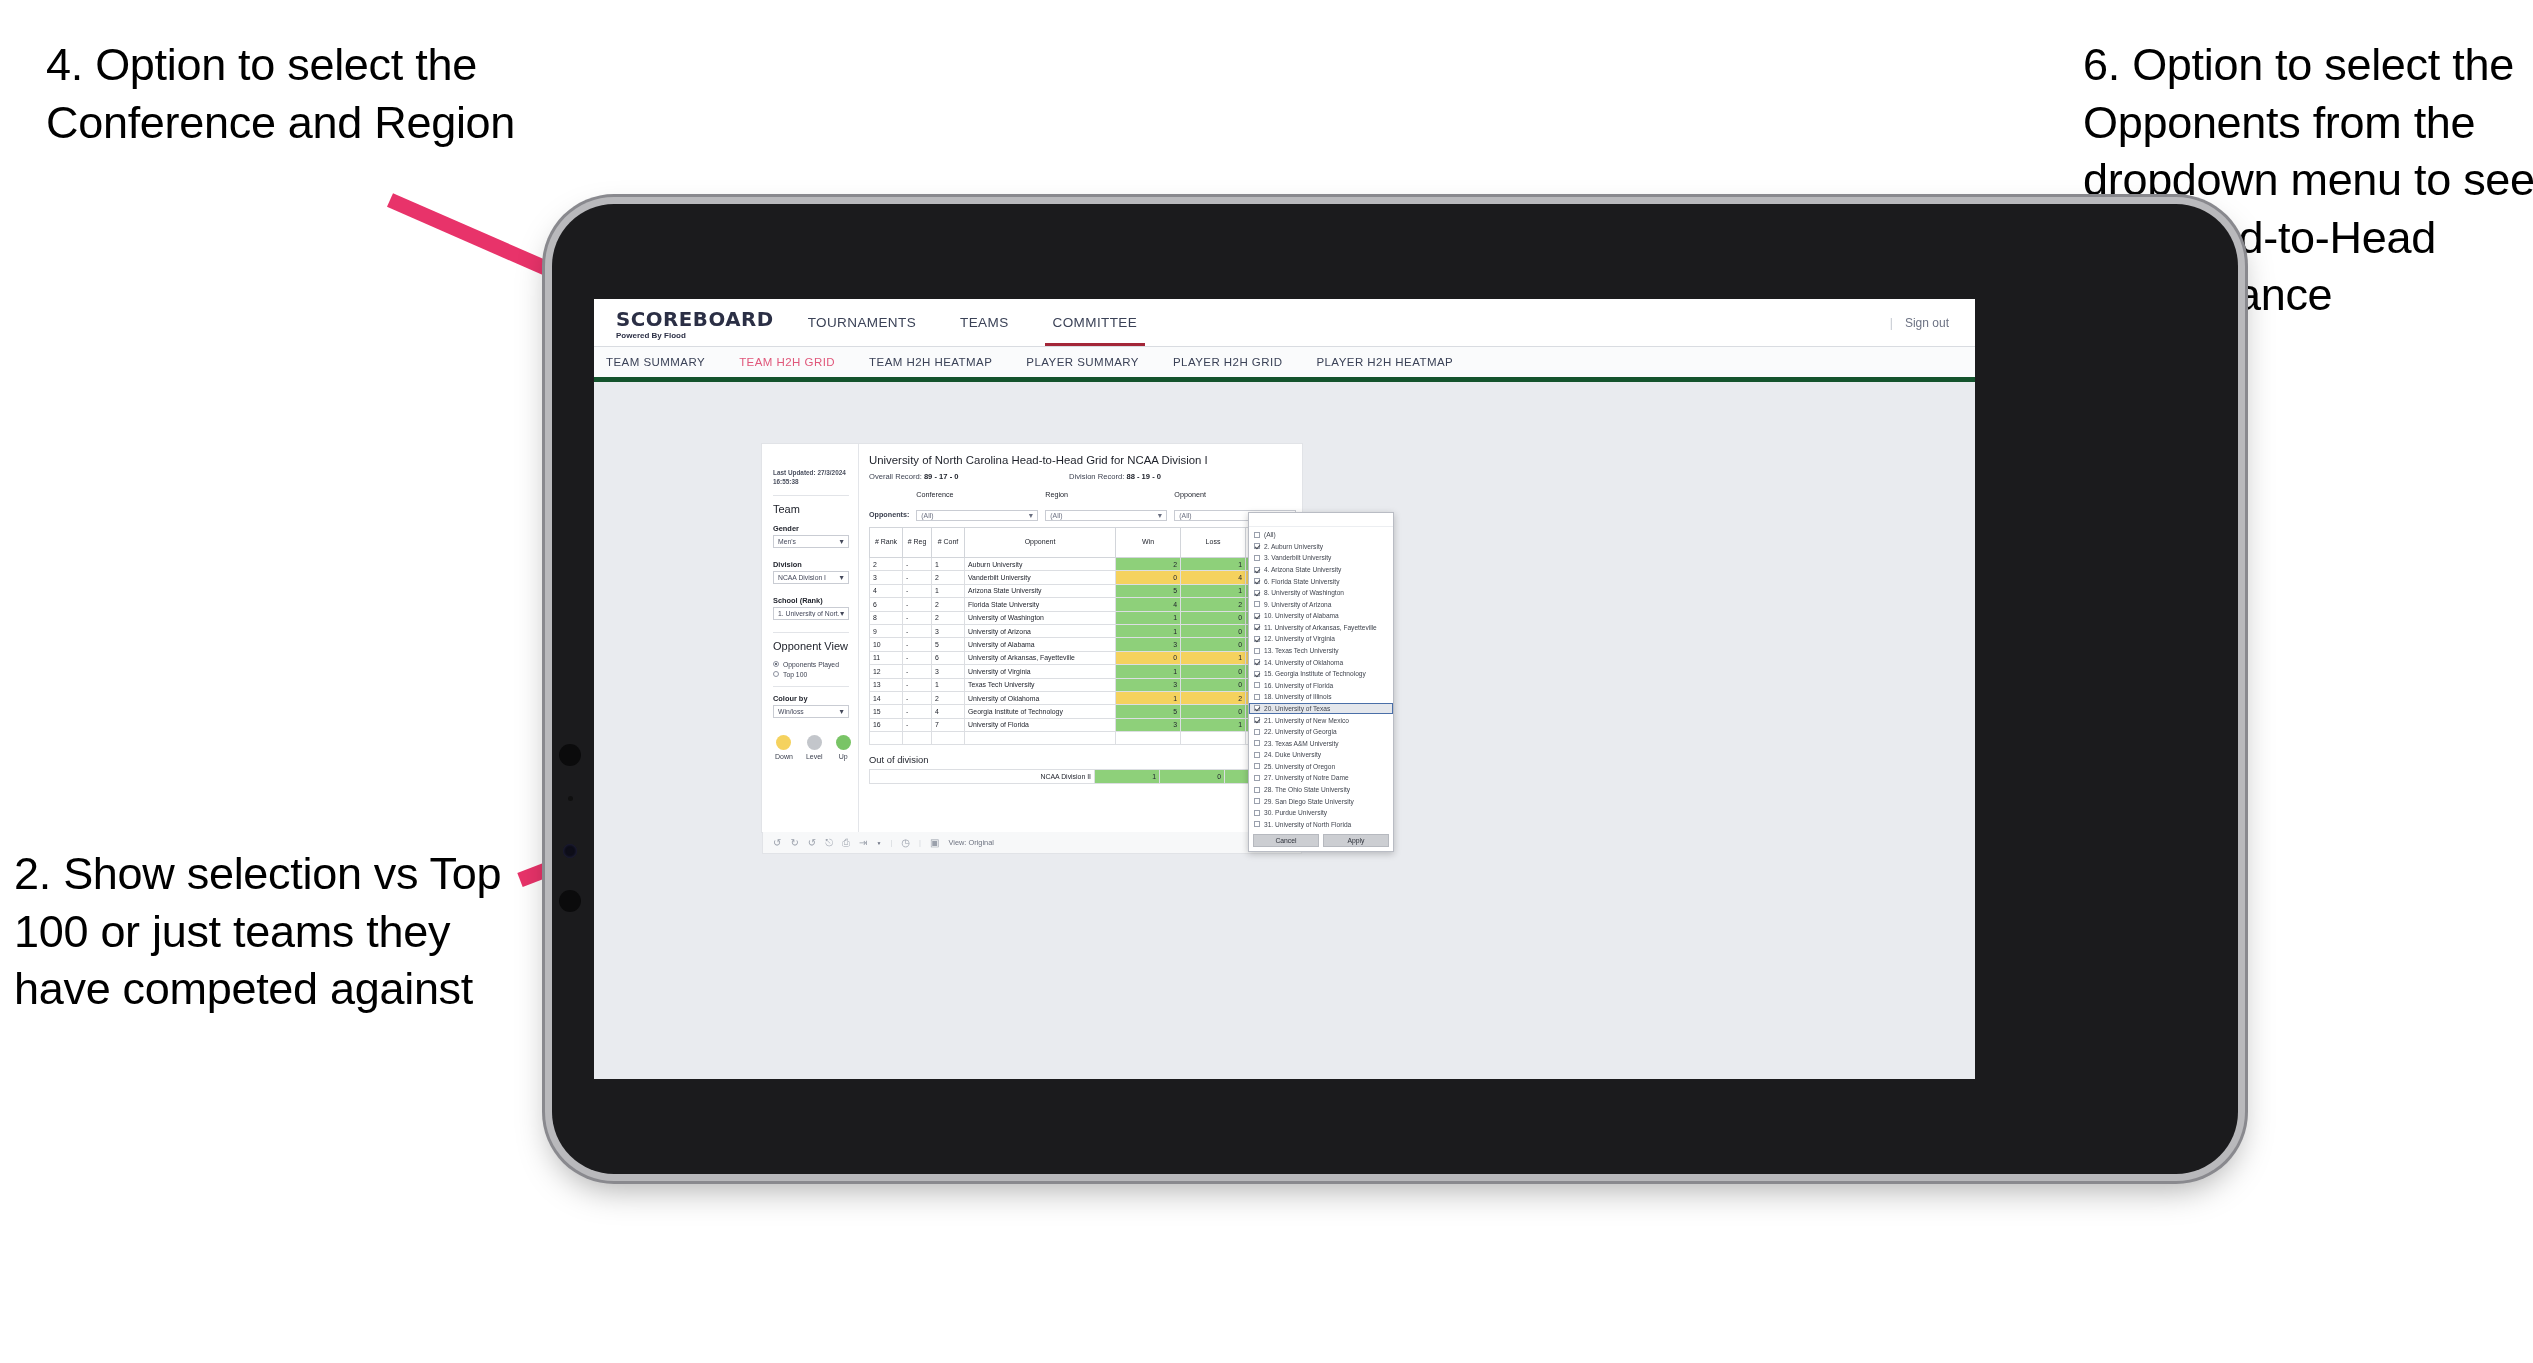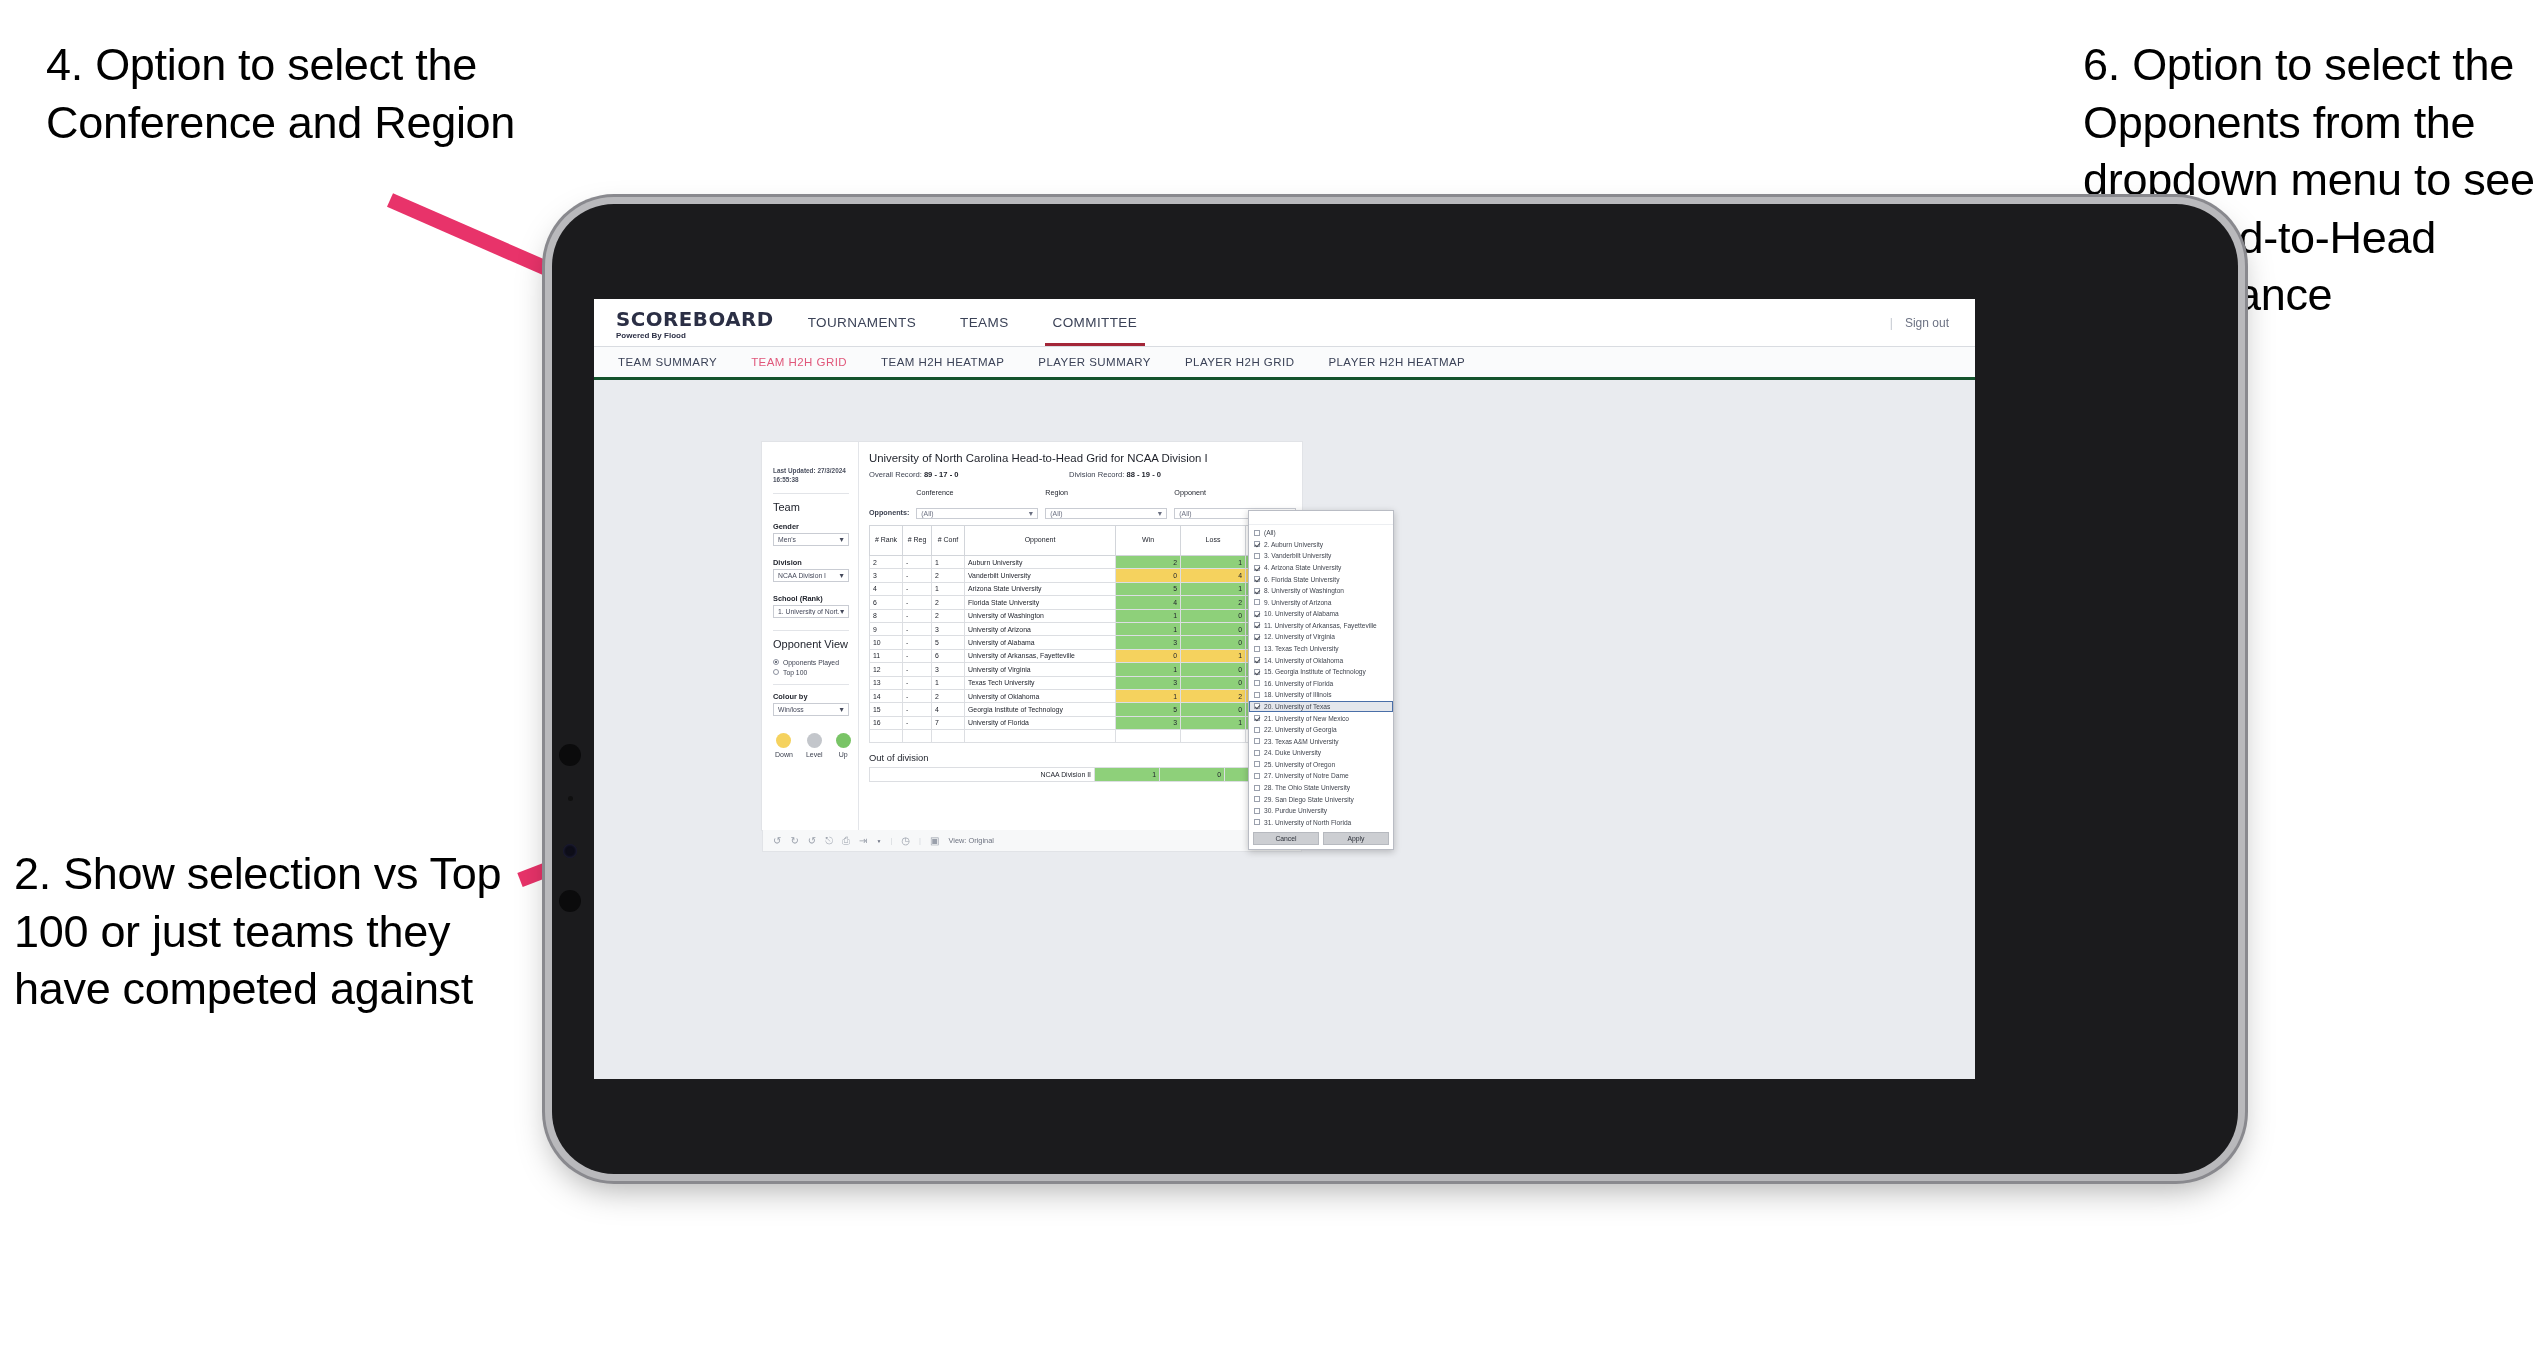--- a/index.html
+++ b/index.html
@@ -37,21 +37,21 @@
   .logo-sub{font-size:8px;font-weight:bold;color:#2b2f45;margin-top:2px;}
   .navlink{display:flex;align-items:center;padding:0 22px;font-size:13.5px;color:#3b4257;
            letter-spacing:.4px;position:relative;}
   .navlink.active:after{content:"";position:absolute;left:14px;right:14px;bottom:0;height:3px;background:#a32638;}
   .navspacer{flex:1;}
   .signout{display:flex;align-items:center;gap:12px;padding-right:26px;font-size:12px;color:#6d7384;}
   .sep{color:#c4c8d0;}
 
   
   #subnav{height:30px;background:#fafbfc;display:flex;align-items:center;
-          padding-left:24px;border-bottom:3px solid #14532d;}
+          padding-left:12px;border-bottom:5px solid #14532d;}
   .subitem{font-size:11.5px;color:#3b4257;letter-spacing:.45px;margin-right:34px;}
   .subitem.active{color:#e0577a;}
 
   
   #dash{position:relative;height:703px;background:#e9ebef;}
   #viz{position:absolute;left:168px;top:62px;width:540px;height:388px;background:#fff;display:flex;
        box-shadow:0 0 0 1px #e1e3e7;}
 
   
   #filters{width:97px;padding:24px 9px 0 11px;border-right:1px solid #e3e5e9;box-sizing:border-box;}

